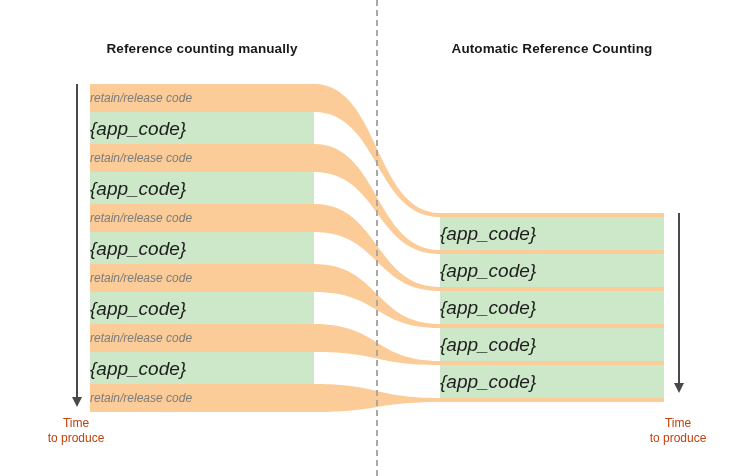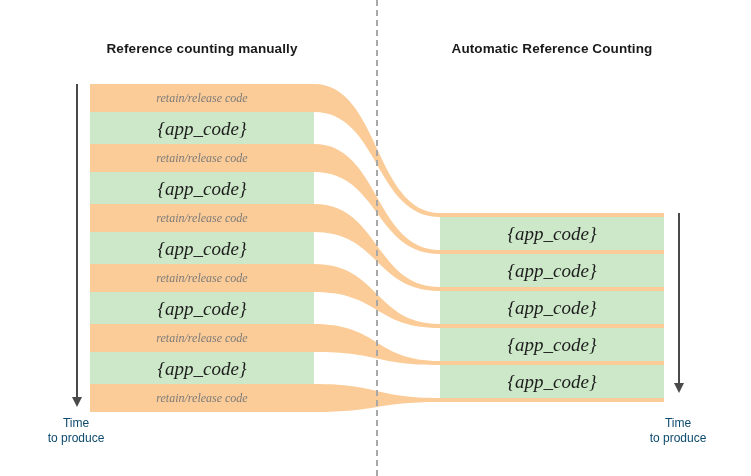--- a/index.html
+++ b/index.html
@@ -49,23 +49,22 @@
     top: 0;
     width: 751px;
     height: 476px;
   }
 
   
   .blk-label {
     position: absolute;
     font-style: italic;
     white-space: nowrap;
-    text-align: center;
+    text-align: left;
     pointer-events: none;
-    font-family: Liberation Serif, serif;
   }
   .label-retain {
     font-size: 12px;
     color: #7b7b7b;
   }
   .label-app {
     font-size: 19px;
     color: #1d1d1d;
   }
   .left-label  { left: 90px; width: 224px; }
@@ -81,21 +80,21 @@
     position: absolute;
     width: 0;
     height: 0;
     border-left: 5px solid transparent;
     border-right: 5px solid transparent;
     border-top: 10px solid #4a4a4a;
   }
   .axis-caption {
     position: absolute;
     font-size: 12px;
-    color: #0c4a6e;
+    color: #c2410c;
     line-height: 15px;
     text-align: center;
     white-space: nowrap;
   }
   #axis-left-line  { left: 76px;  top: 84px;  height: 315px; }
   #axis-left-head  { left: 72px;  top: 397px; }
   #axis-left-cap   { left: 26px;  top: 416px; width: 100px; }
   #axis-right-line { left: 678px; top: 213px; height: 172px; }
   #axis-right-head { left: 674px; top: 383px; }
   #axis-right-cap  { left: 628px; top: 416px; width: 100px; }

